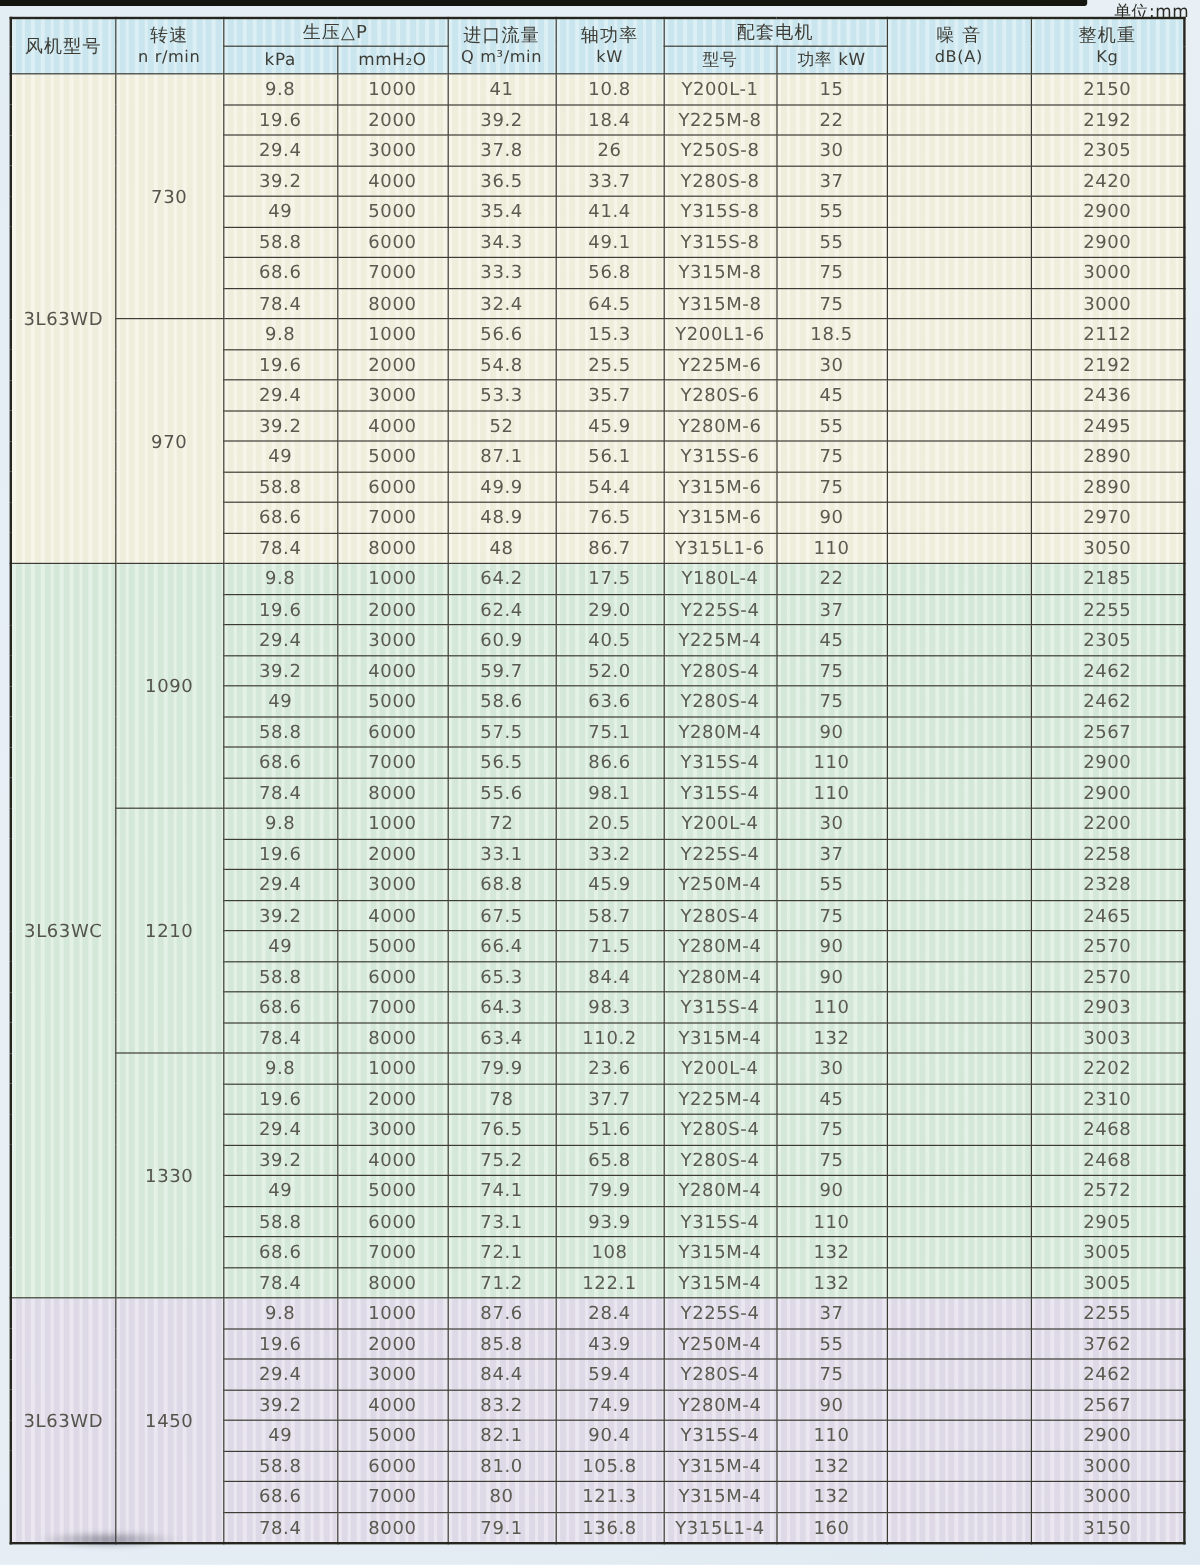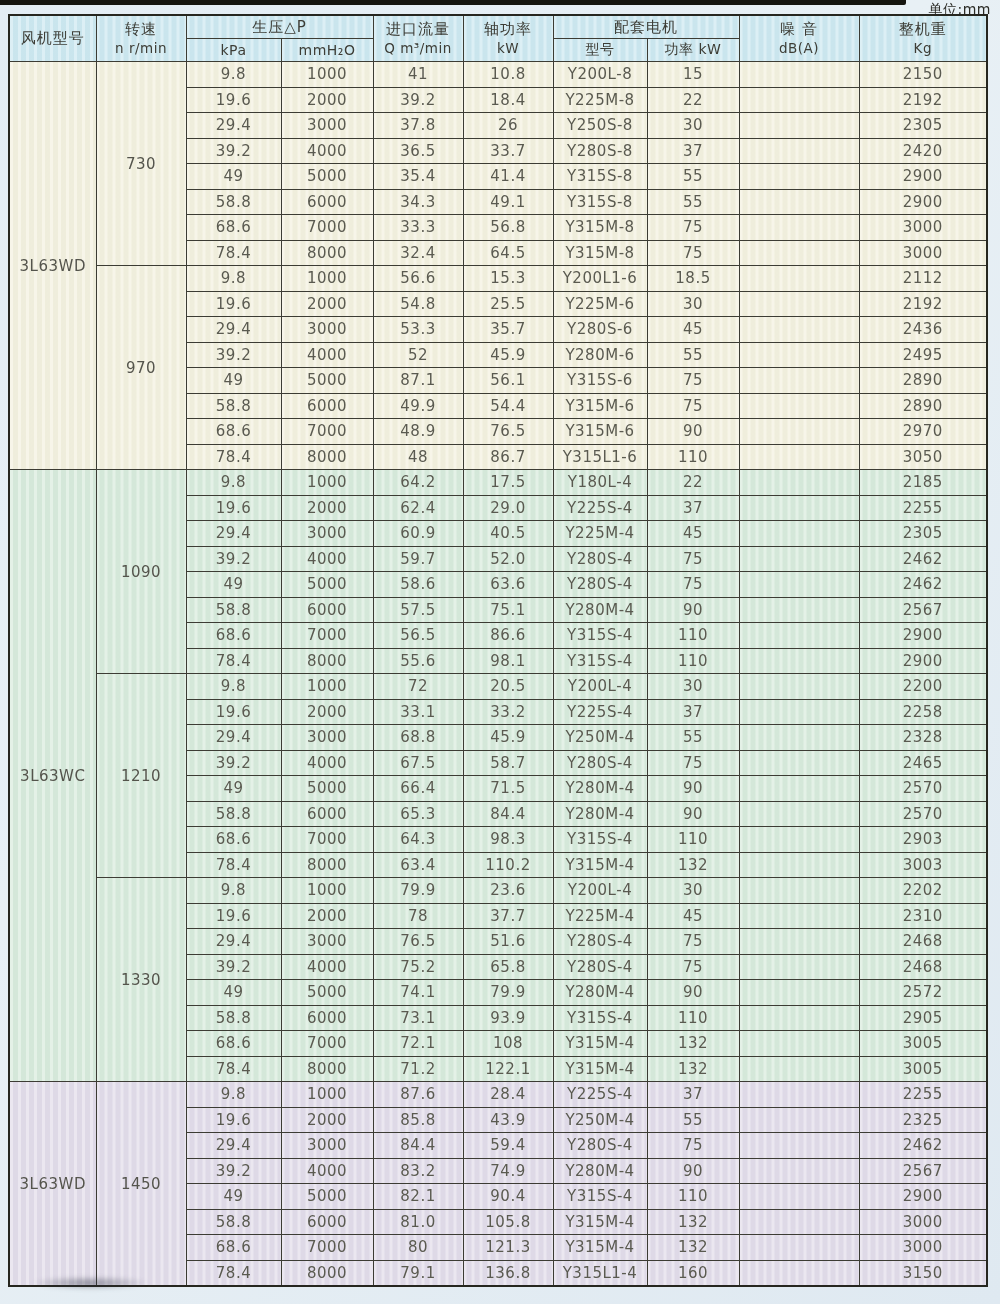--- a/index.html
+++ b/index.html
@@ -110,21 +110,21 @@
     </tr>
   </thead>
   <tbody>
       <tr>
         <th rowspan="16" style="background-color: rgb(243, 241, 223);">3L63WD</th>
         <th rowspan="8" style="background-color: rgb(243, 241, 223);">730</th>
         <td style="background-color: rgb(243, 241, 223);">9.8</td>
         <td style="background-color: rgb(243, 241, 223);">1000</td>
         <td style="background-color: rgb(243, 241, 223);">41</td>
         <td style="background-color: rgb(243, 241, 223);">10.8</td>
-        <td style="background-color: rgb(243, 241, 223);">Y200L-8</td>
+        <td style="background-color: rgb(243, 241, 223);">Y200L-1</td>
         <td style="background-color: rgb(243, 241, 223);">15</td>
         <td style="background-color: rgb(243, 241, 223);"></td>
         <td style="background-color: rgb(243, 241, 223);">2150</td>
       </tr>
       <tr>
         <td style="background-color: rgb(243, 241, 223);">19.6</td>
         <td style="background-color: rgb(243, 241, 223);">2000</td>
         <td style="background-color: rgb(243, 241, 223);">39.2</td>
         <td style="background-color: rgb(243, 241, 223);">18.4</td>
         <td style="background-color: rgb(243, 241, 223);">Y225M-8</td>
@@ -530,21 +530,21 @@
         <td style="background-color: rgb(226, 220, 234);">2255</td>
       </tr>
       <tr>
         <td style="background-color: rgb(226, 220, 234);">19.6</td>
         <td style="background-color: rgb(226, 220, 234);">2000</td>
         <td style="background-color: rgb(226, 220, 234);">85.8</td>
         <td style="background-color: rgb(226, 220, 234);">43.9</td>
         <td style="background-color: rgb(226, 220, 234);">Y250M-4</td>
         <td style="background-color: rgb(226, 220, 234);">55</td>
         <td style="background-color: rgb(226, 220, 234);"></td>
-        <td style="background-color: rgb(226, 220, 234);">2325</td>
+        <td style="background-color: rgb(226, 220, 234);">3762</td>
       </tr>
       <tr>
         <td style="background-color: rgb(226, 220, 234);">29.4</td>
         <td style="background-color: rgb(226, 220, 234);">3000</td>
         <td style="background-color: rgb(226, 220, 234);">84.4</td>
         <td style="background-color: rgb(226, 220, 234);">59.4</td>
         <td style="background-color: rgb(226, 220, 234);">Y280S-4</td>
         <td style="background-color: rgb(226, 220, 234);">75</td>
         <td style="background-color: rgb(226, 220, 234);"></td>
         <td style="background-color: rgb(226, 220, 234);">2462</td>

